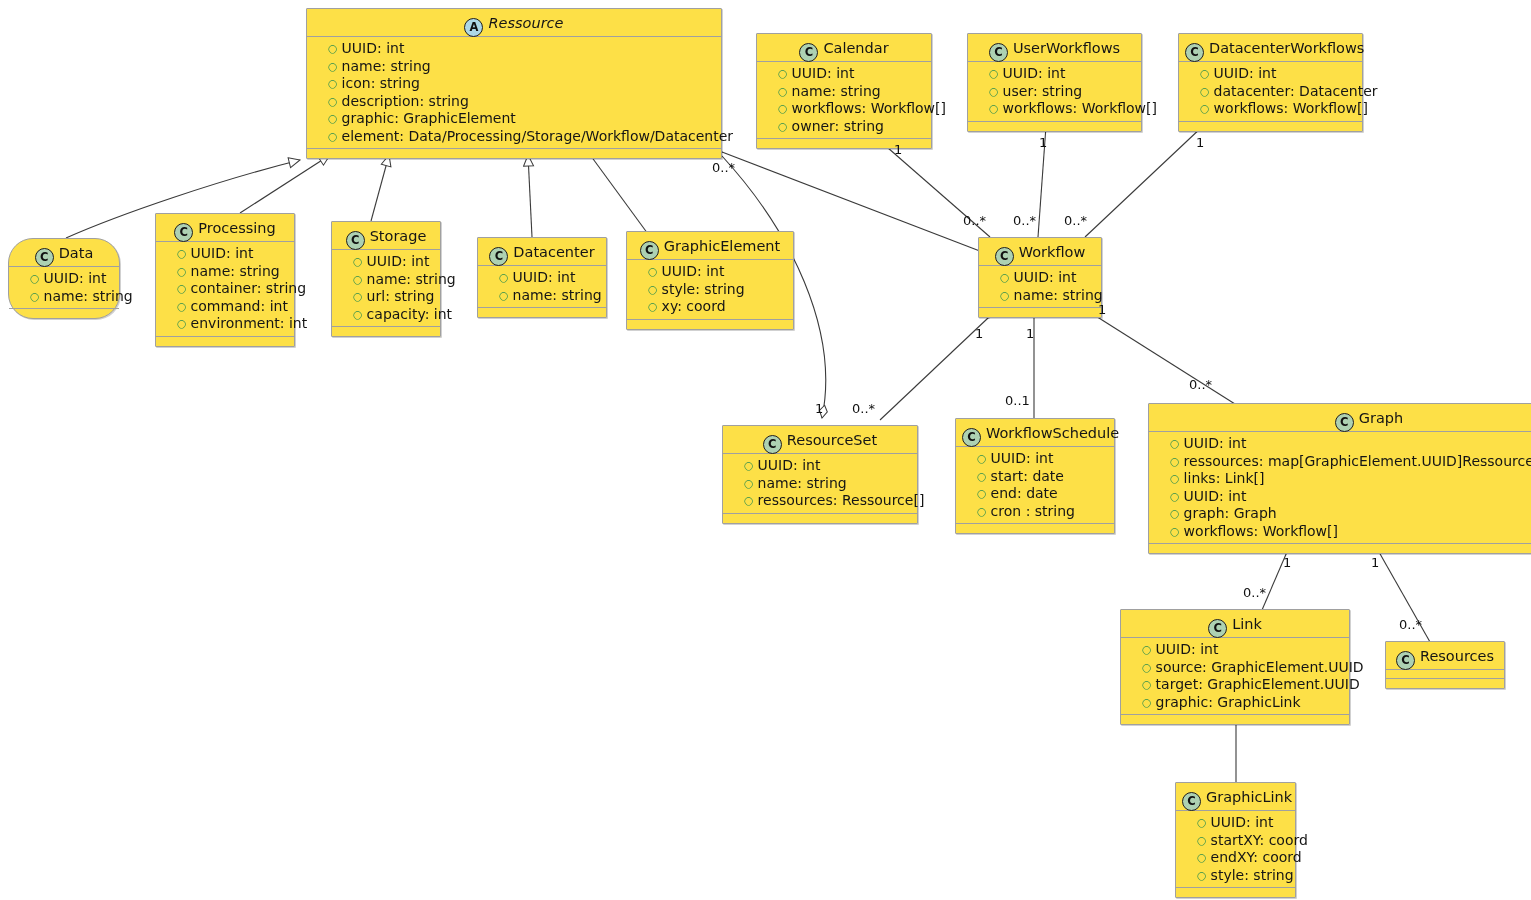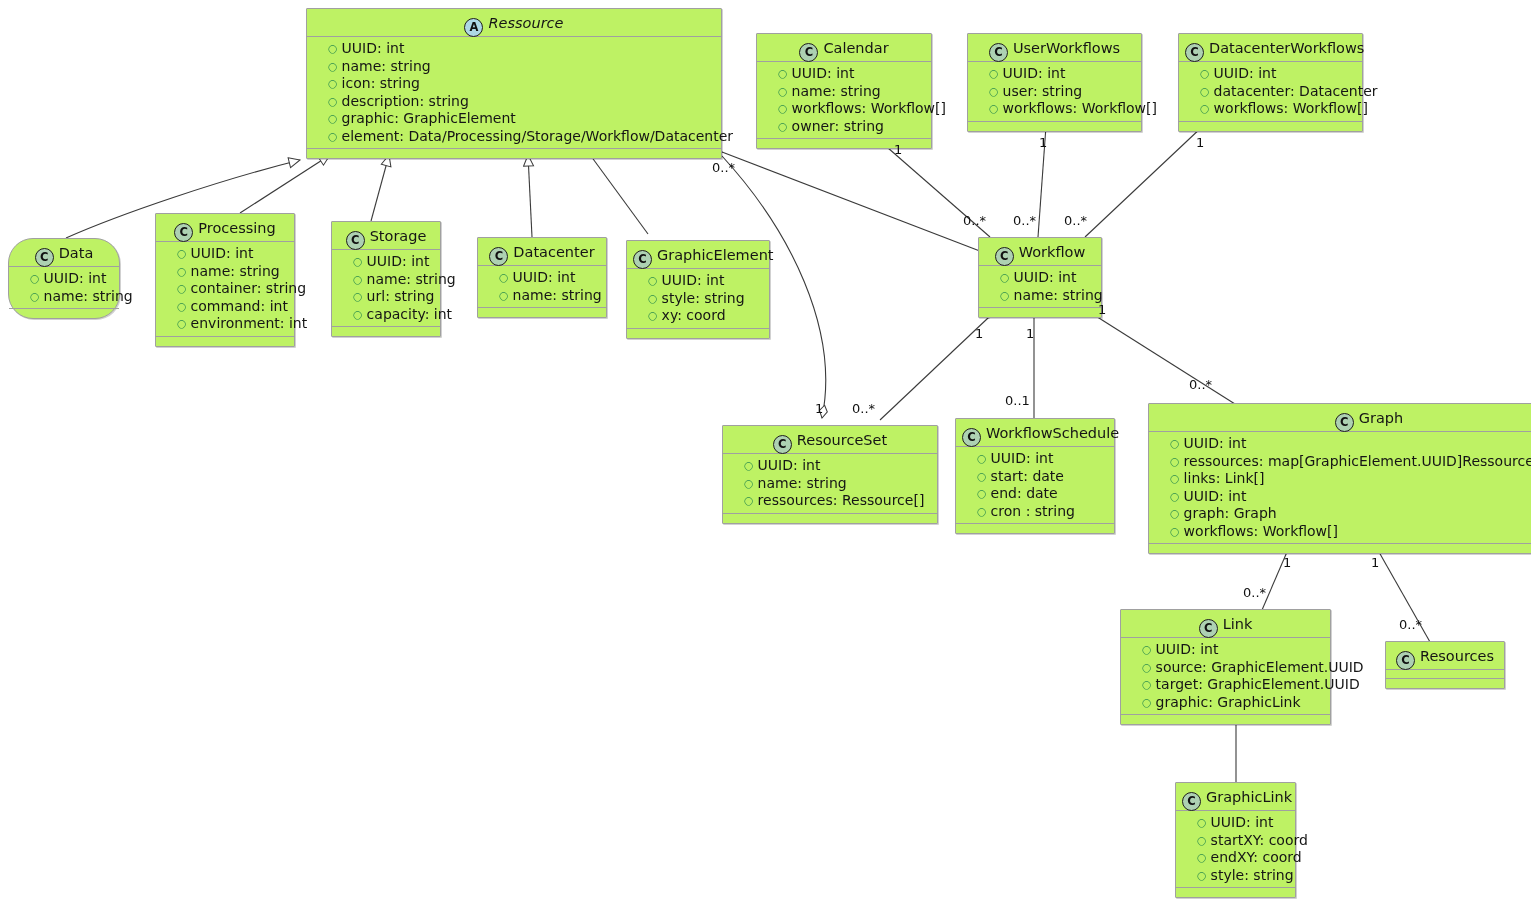--- a/index.html
+++ b/index.html
@@ -23,21 +23,21 @@
     position: absolute;
     left: 0; top: 0;
     width: 1531px;
     height: 900px;
     pointer-events: none;
   }
   .uml-class {
     position: absolute;
     box-sizing: border-box;
     border: 1px solid #a0a0a0;
-    background: #bef264;
+    background: #fde047;
     box-shadow: 1px 1px 0 rgba(0,0,0,0.18);
     border-radius: 1px;
   }
   .uml-header {
     position: relative;
     height: 28px;
     line-height: 28px;
     border-bottom: 1px solid #a0a0a0;
     text-align: center;
     font-size: 14.5px;
@@ -222,38 +222,38 @@
         <div class="uml-methods"></div>
       </div>
       <div class="uml-class" style="left: 477px; top: 237px; width: 130px;">
         <div class="uml-header"><span class="cls-badge">C</span><span class="cls-name">Datacenter</span></div>
         <div class="uml-attrs">
           <div class="attr-row"><span class="attr-vis">○</span><span>UUID: int</span></div>
           <div class="attr-row"><span class="attr-vis">○</span><span>name: string</span></div>
         </div>
         <div class="uml-methods"></div>
       </div>
-      <div class="uml-class" style="left: 626px; top: 240px; width: 144px;">
+      <div class="uml-class" style="left: 626px; top: 231px; width: 168px;">
         <div class="uml-header"><span class="cls-badge">C</span><span class="cls-name">GraphicElement</span></div>
         <div class="uml-attrs">
           <div class="attr-row"><span class="attr-vis">○</span><span>UUID: int</span></div>
           <div class="attr-row"><span class="attr-vis">○</span><span>style: string</span></div>
           <div class="attr-row"><span class="attr-vis">○</span><span>xy: coord</span></div>
         </div>
         <div class="uml-methods"></div>
       </div>
       <div class="uml-class" style="left: 978px; top: 237px; width: 124px;">
         <div class="uml-header"><span class="cls-badge">C</span><span class="cls-name">Workflow</span></div>
         <div class="uml-attrs">
           <div class="attr-row"><span class="attr-vis">○</span><span>UUID: int</span></div>
           <div class="attr-row"><span class="attr-vis">○</span><span>name: string</span></div>
         </div>
         <div class="uml-methods"></div>
       </div>
-      <div class="uml-class" style="left: 722px; top: 425px; width: 216px;">
+      <div class="uml-class" style="left: 722px; top: 425px; width: 196px;">
         <div class="uml-header"><span class="cls-badge">C</span><span class="cls-name">ResourceSet</span></div>
         <div class="uml-attrs">
           <div class="attr-row"><span class="attr-vis">○</span><span>UUID: int</span></div>
           <div class="attr-row"><span class="attr-vis">○</span><span>name: string</span></div>
           <div class="attr-row"><span class="attr-vis">○</span><span>ressources: Ressource[]</span></div>
         </div>
         <div class="uml-methods"></div>
       </div>
       <div class="uml-class" style="left: 955px; top: 418px; width: 160px;">
         <div class="uml-header"><span class="cls-badge">C</span><span class="cls-name">WorkflowSchedule</span></div>
@@ -270,21 +270,21 @@
         <div class="uml-attrs">
           <div class="attr-row"><span class="attr-vis">○</span><span>UUID: int</span></div>
           <div class="attr-row"><span class="attr-vis">○</span><span>ressources: map[GraphicElement.UUID]Ressource</span></div>
           <div class="attr-row"><span class="attr-vis">○</span><span>links: Link[]</span></div>
           <div class="attr-row"><span class="attr-vis">○</span><span>UUID: int</span></div>
           <div class="attr-row"><span class="attr-vis">○</span><span>graph: Graph</span></div>
           <div class="attr-row"><span class="attr-vis">○</span><span>workflows: Workflow[]</span></div>
         </div>
         <div class="uml-methods"></div>
       </div>
-      <div class="uml-class" style="left: 1120px; top: 609px; width: 211px;">
+      <div class="uml-class" style="left: 1120px; top: 609px; width: 230px;">
         <div class="uml-header"><span class="cls-badge">C</span><span class="cls-name">Link</span></div>
         <div class="uml-attrs">
           <div class="attr-row"><span class="attr-vis">○</span><span>UUID: int</span></div>
           <div class="attr-row"><span class="attr-vis">○</span><span>source: GraphicElement.UUID</span></div>
           <div class="attr-row"><span class="attr-vis">○</span><span>target: GraphicElement.UUID</span></div>
           <div class="attr-row"><span class="attr-vis">○</span><span>graphic: GraphicLink</span></div>
         </div>
         <div class="uml-methods"></div>
       </div>
       <div class="uml-class" style="left: 1385px; top: 641px; width: 120px;">

